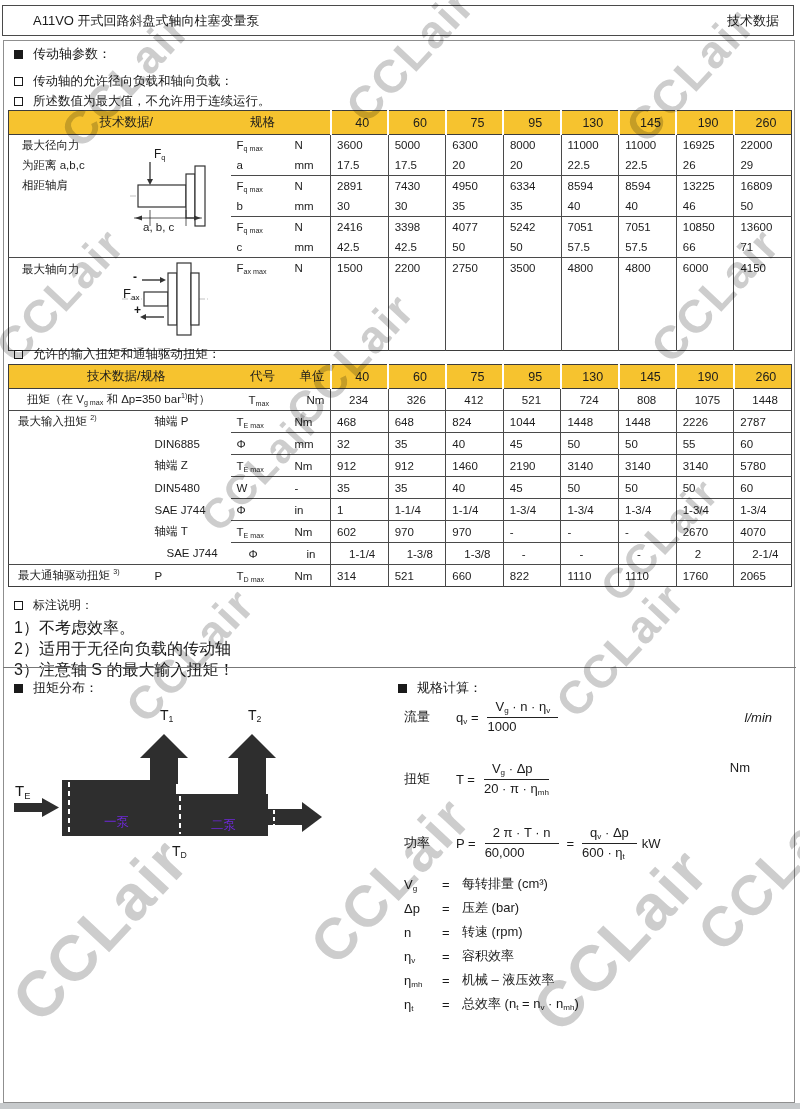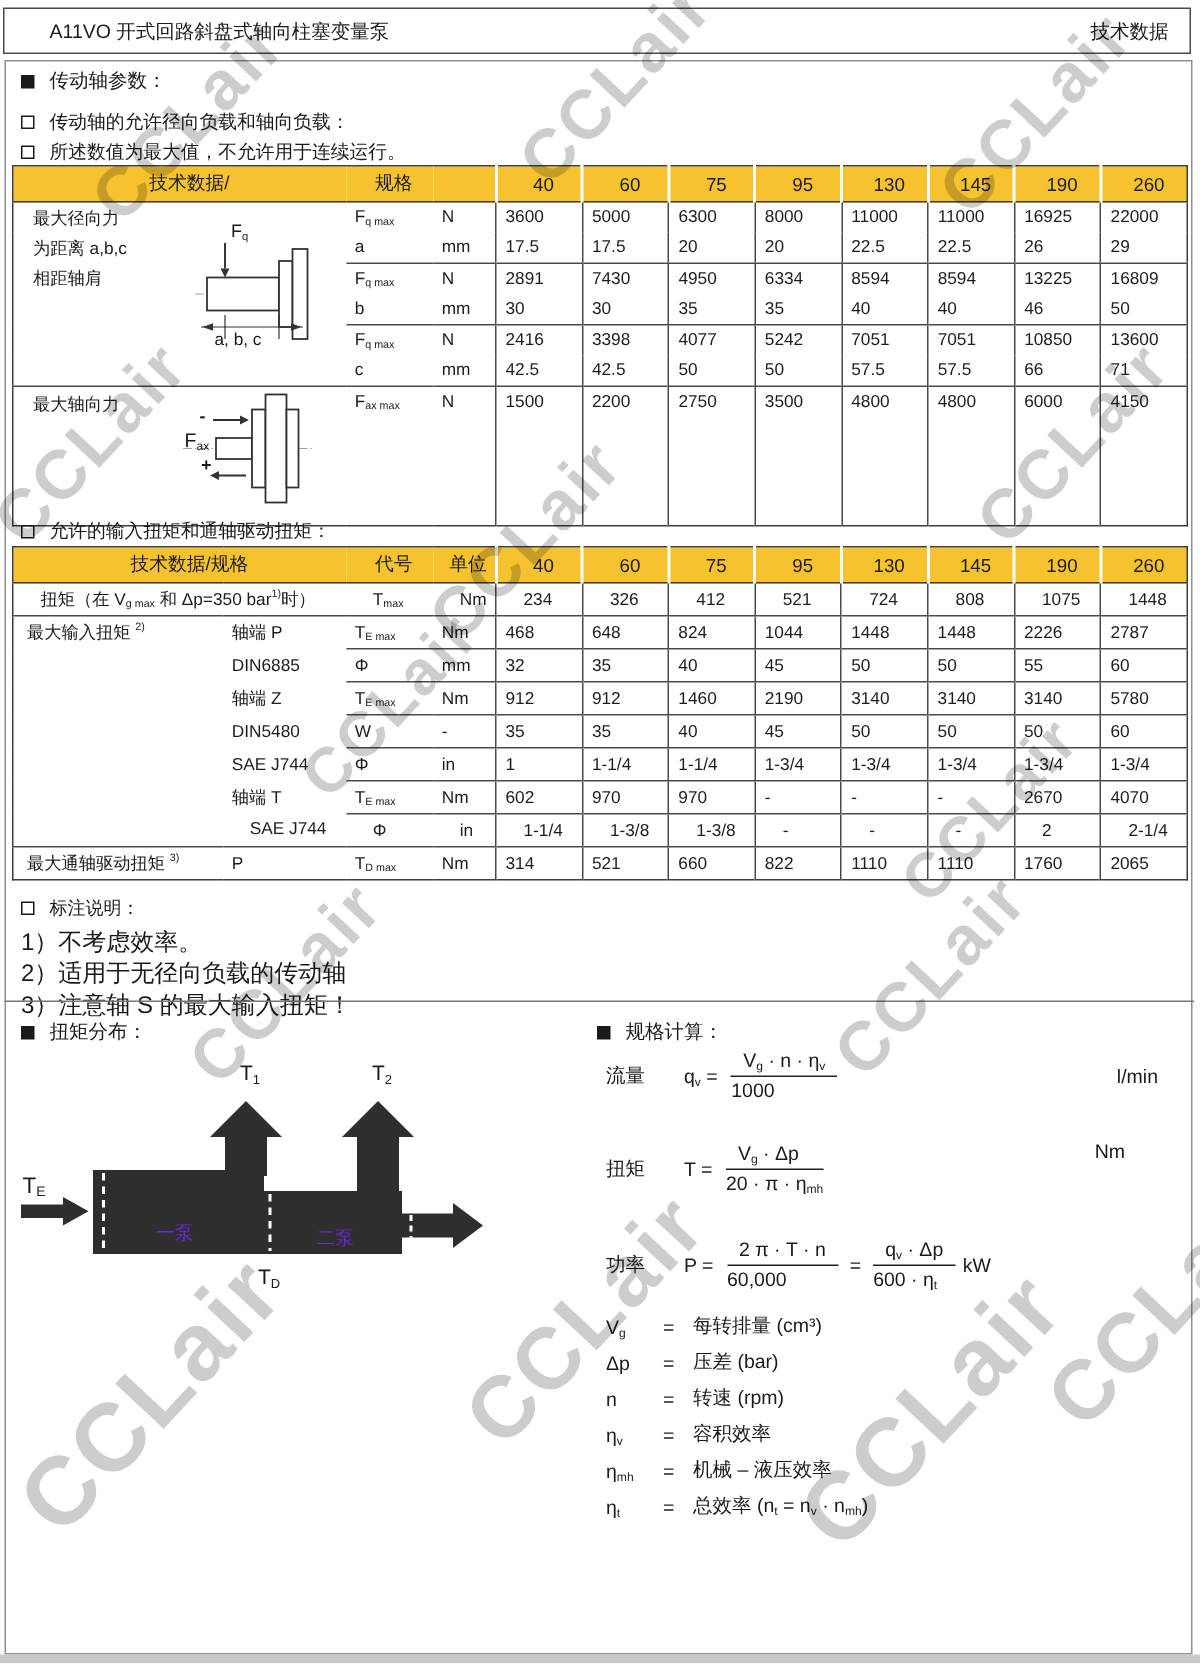--- a/index.html
+++ b/index.html
@@ -37,21 +37,21 @@
   tr.fax td{border-top:1px solid var(--line);vertical-align:top;padding-top:4px;height:88px;}
   .fn-item{position:absolute;left:14px;font-size:16px;white-space:nowrap;}
   .divider{position:absolute;left:3px;top:667px;width:793px;border-top:1px solid #777;}
 
   .f-row{position:absolute;display:flex;align-items:center;font-size:13px;}
   .f-name{width:52px;flex:0 0 auto;}
   .f-lhs{margin-right:9px;}
   .frac{display:inline-flex;flex-direction:column;text-align:left;line-height:1.25;}
   .frac .num{border-bottom:1.3px solid #222;padding:0 8px 1px;}
   .frac .den{padding-top:1px;}
-  .f-unit{position:absolute;right:6px;}
+  .f-unit{position:absolute;right:6px;font-style:italic;}
   .f-unit2{position:absolute;right:28px;top:6px;}
   .f-eq{margin:0 8px;}
   .f-kw{margin-left:5px;}
 
   .lg-row{display:flex;align-items:center;height:24px;font-size:13px;white-space:nowrap;}
   .lg-sym{width:38px;flex:0 0 auto;}
   .lg-eq{width:20px;flex:0 0 auto;}
 
   .wm{position:absolute;transform:translate(-50%,-50%) rotate(-47deg);font-weight:bold;color:var(--wm);
       mix-blend-mode:multiply;letter-spacing:2px;white-space:nowrap;pointer-events:none;z-index:40;}

